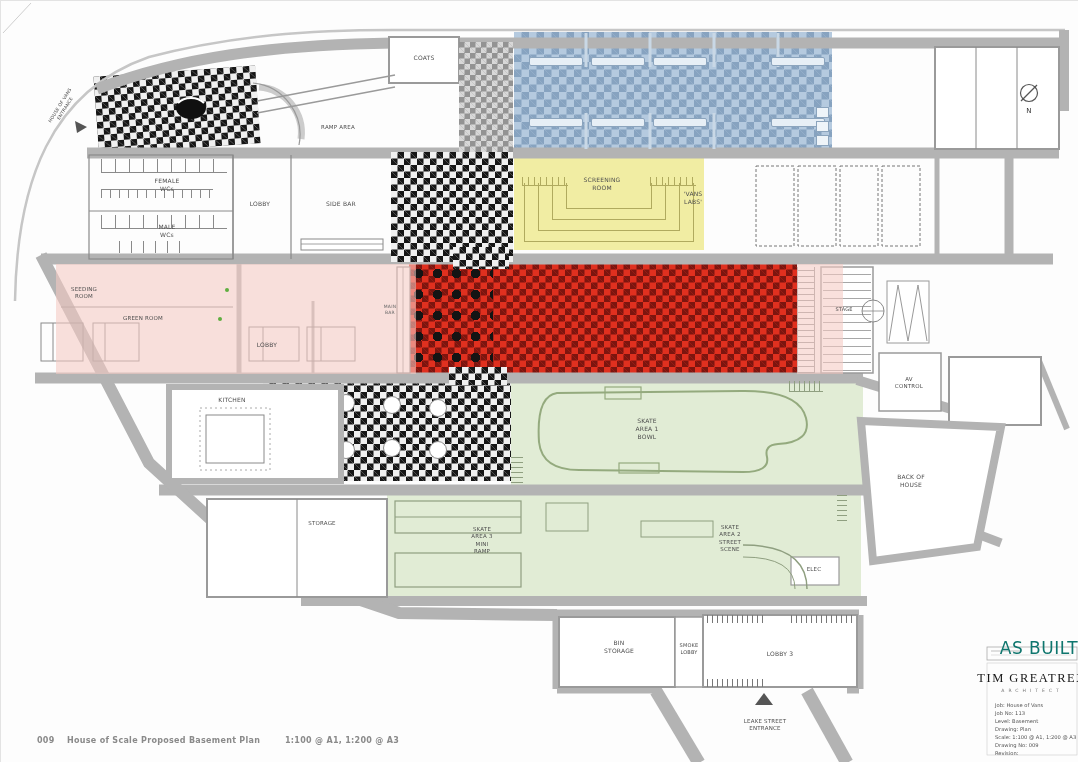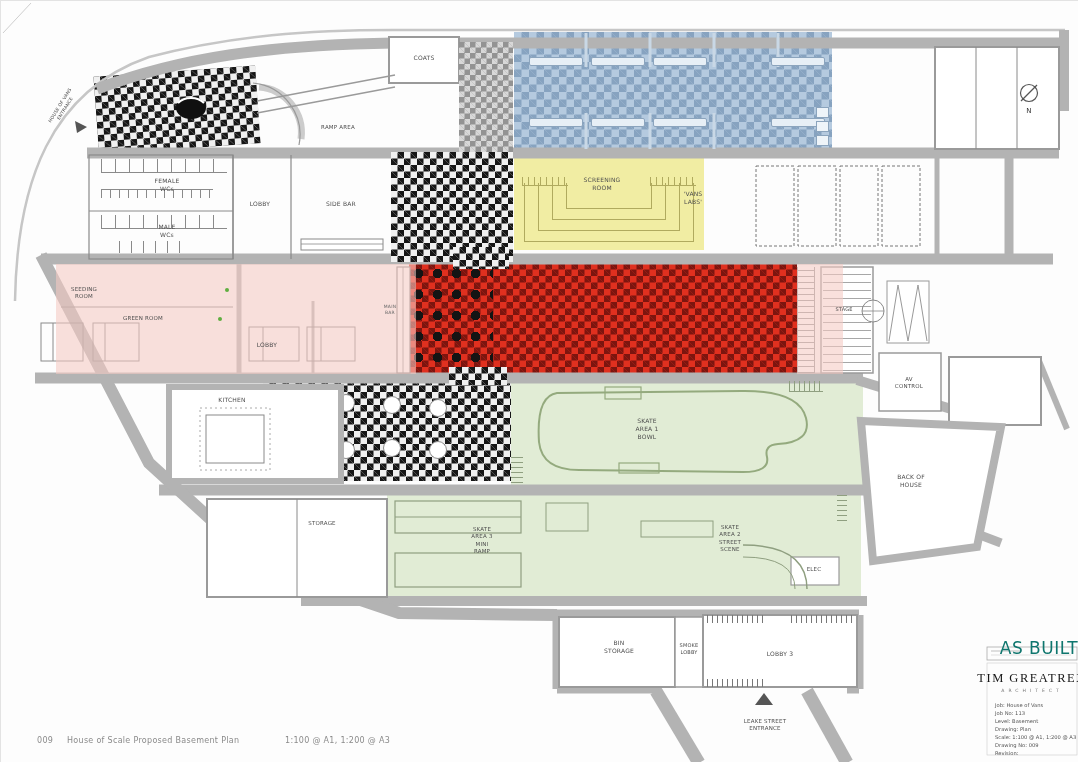--- a/index.html
+++ b/index.html
@@ -24,21 +24,21 @@
     background-image:linear-gradient(45deg,#d8d8d8 25%,transparent 25%,transparent 75%,#d8d8d8 75%),
                      linear-gradient(45deg,#d8d8d8 25%,transparent 25%,transparent 75%,#d8d8d8 75%);
     background-size:11px 11px;background-position:0 0,5.5px 5.5px;}
   .dots-red{background-image:radial-gradient(circle,#141414 4.5px,transparent 5px);
     background-size:19px 21px;}
   .lbl{position:absolute;transform:translate(-50%,-50%);font-size:6px;color:#4d4d4d;
     text-align:center;white-space:pre-line;letter-spacing:.2px;line-height:1.35;}
   .tier{position:absolute;border:1px solid #b0aa5e;border-top:none;}
   .tbl{position:absolute;height:7px;width:52px;background:#e7eff6;border:1px solid #8ba4bd;border-radius:2px;}
   .cafetbl{position:absolute;width:16px;height:16px;border-radius:50%;background:#fff;border:1px solid #8c8c8c;}
-  .ftr{position:absolute;top:735px;font-size:8px;color:#8a8a8a;letter-spacing:.3px;}
+  .ftr{position:absolute;top:735px;font-size:8px;color:#8a8a8a;letter-spacing:.3px;font-weight:bold;}
   .infoline{font-size:5.2px;color:#555;line-height:1.55;text-align:left;}
 </style>
 </head>
 <body>
 
 <div id="page">
 
   <div class="ck ck-blue" style="left:513px;top:31px;width:318px;height:117px;"></div>
 
   <div class="ck ck-red" style="left:408px;top:262px;width:388px;height:110px;"></div>

